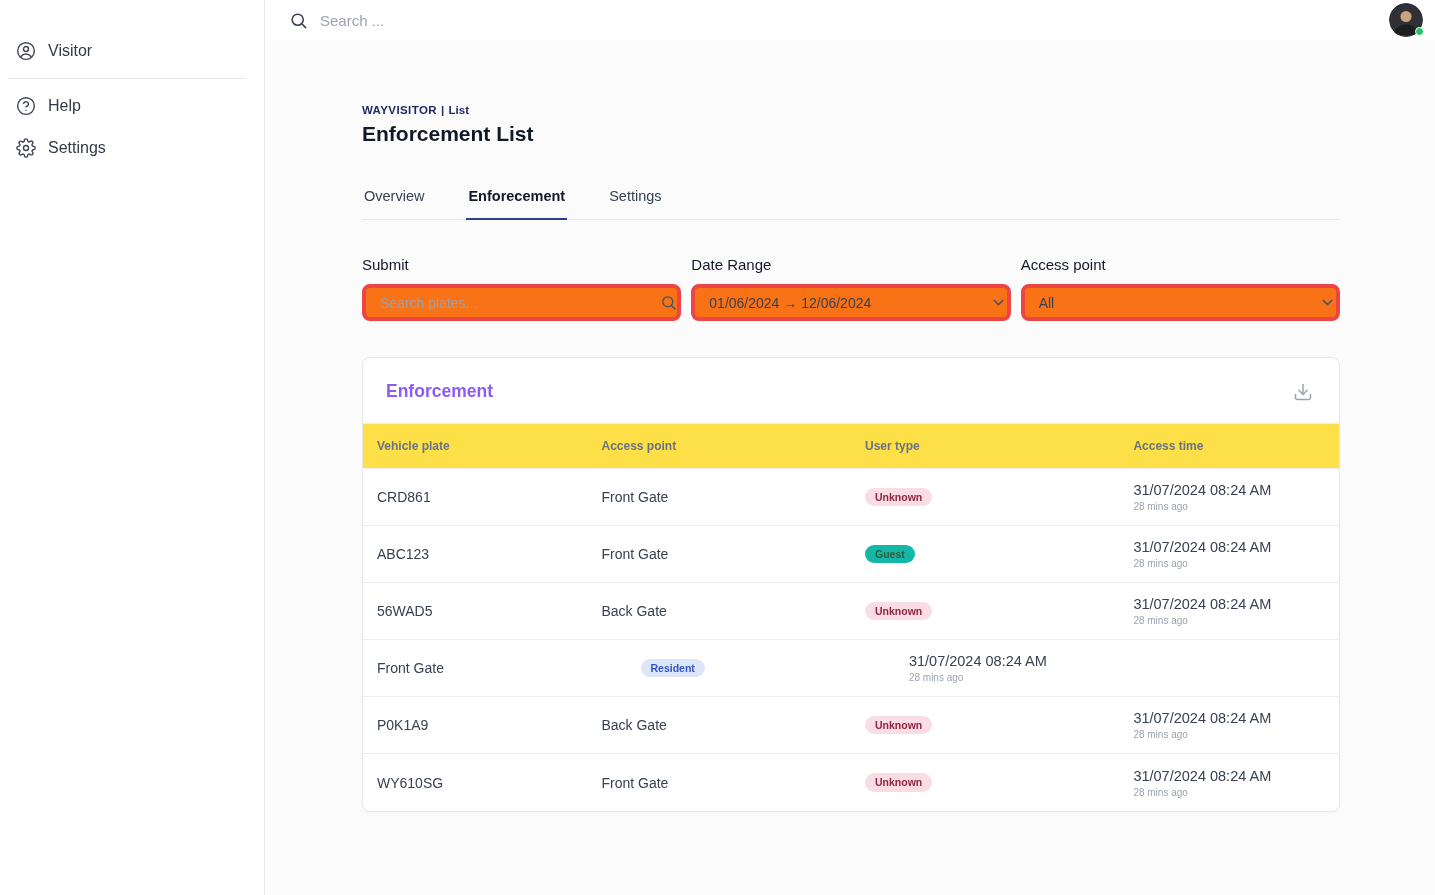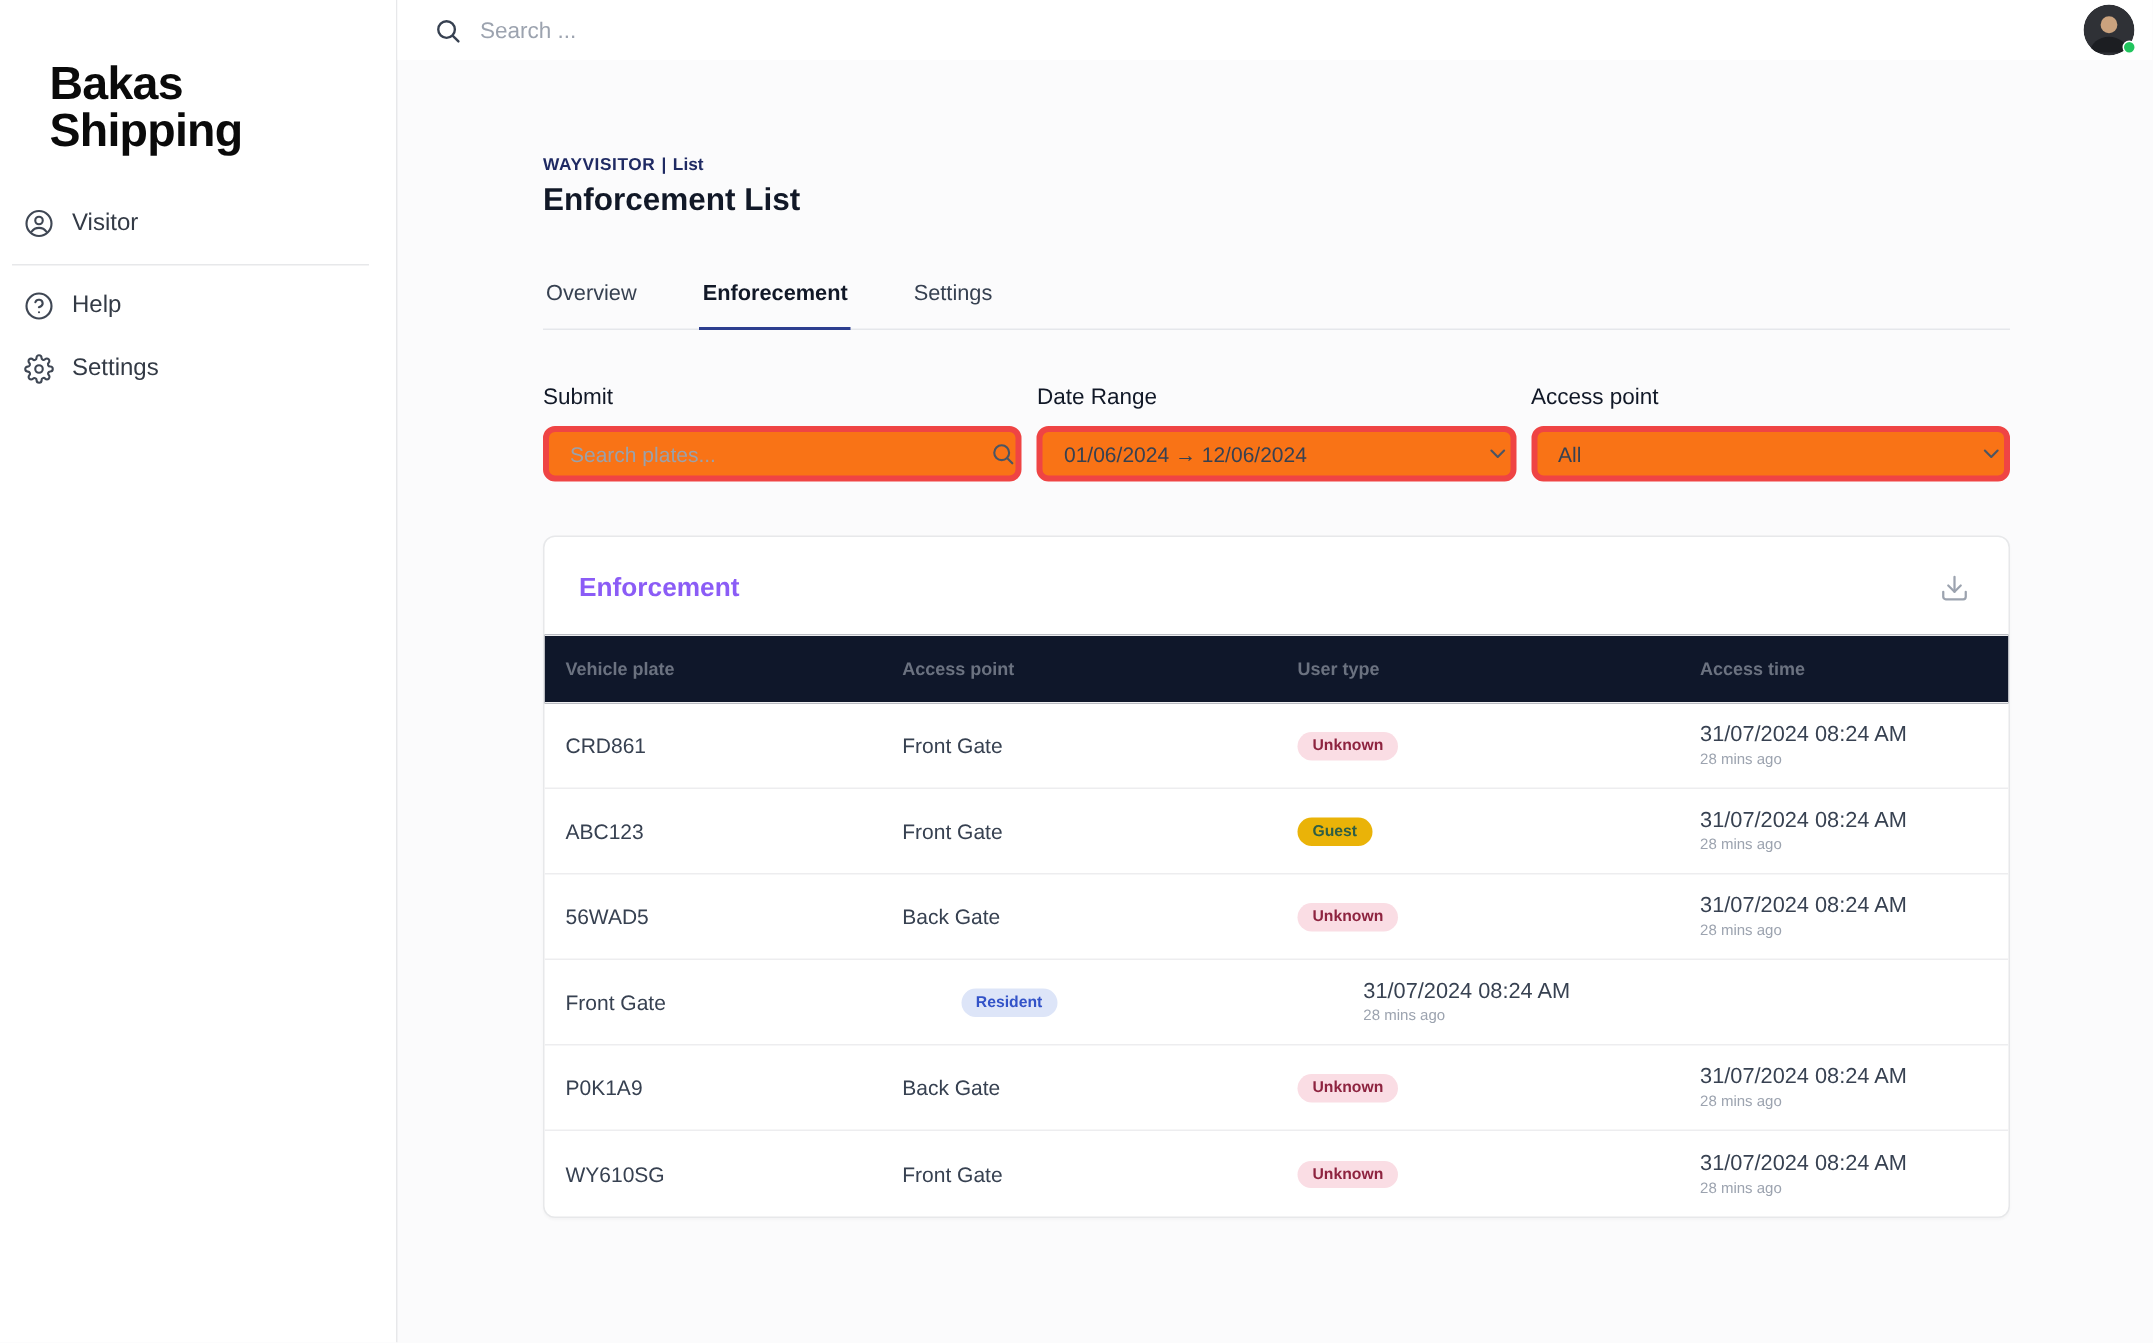--- a/index.html
+++ b/index.html
@@ -105,53 +105,49 @@
   }
   .card-header {
     display:flex; align-items:center; justify-content:space-between;
     padding:23px 26px 21px 23px;
   }
   .card-title { font-size:17.5px; font-weight:700; color:#8b5cf6; }
   .dl-btn { width:20px; height:20px; color:#9ca3af; cursor:pointer; }
   .dl-btn svg { width:100%; height:100%; }
 
   .thead {
-    display:flex; background:#0f172a;
+    display:flex; background:#fde047;
     border-top:1px solid #ededef; border-bottom:1px solid #ededef;
   }
   .th {
     font-size:12px; font-weight:700; color:#6b7280;
     padding:15px 14px;
   }
   .trow { display:flex; align-items:center; border-bottom:1px solid #ededef; min-height:57px; }
   .trow:last-child { border-bottom:none; }
   .td { padding:10px 14px; font-size:14px; color:#374151; }
   .c1 { width:23%; } .c2 { width:27%; } .c3 { width:27.5%; } .c4 { width:22.5%; }
 
   .badge {
     display:inline-block; padding:4px 10px; border-radius:10px;
     font-size:10.5px; font-weight:700; line-height:1;
   }
   .badge[data-variant="unknown"]  { background:#fadde4; color:#8e2440; }
-  .badge[data-variant="guest"]    { background:#eab308; color:#2f5e45; }
+  .badge[data-variant="guest"]    { background:#14b8a6; color:#2f5e45; }
   .badge[data-variant="resident"] { background:#dde5f8; color:#3353c8; }
 
   .time { font-size:14.5px; color:#374151; }
   .ago  { font-size:10px; color:#9ca3af; margin-top:3px; }
 </style>
 </head>
 <body>
 
 <div class="app">
 
   <aside class="sidebar">
-    <div class="logo">
-      <div>Bakas</div>
-      <div>Shipping</div>
-    </div>
     <nav class="nav">
       <div class="nav-item">
         <span class="icn">
           <svg viewBox="0 0 24 24" fill="none" stroke="currentColor" stroke-width="1.7" stroke-linecap="round" stroke-linejoin="round">
               <circle cx="12" cy="12" r="10"></circle>
               <circle cx="12" cy="9.6" r="3"></circle>
               <path d="M6 18.6a7.4 7.4 0 0 1 12 0"></path>
             </svg>
         </span>
         <span>Visitor</span>

